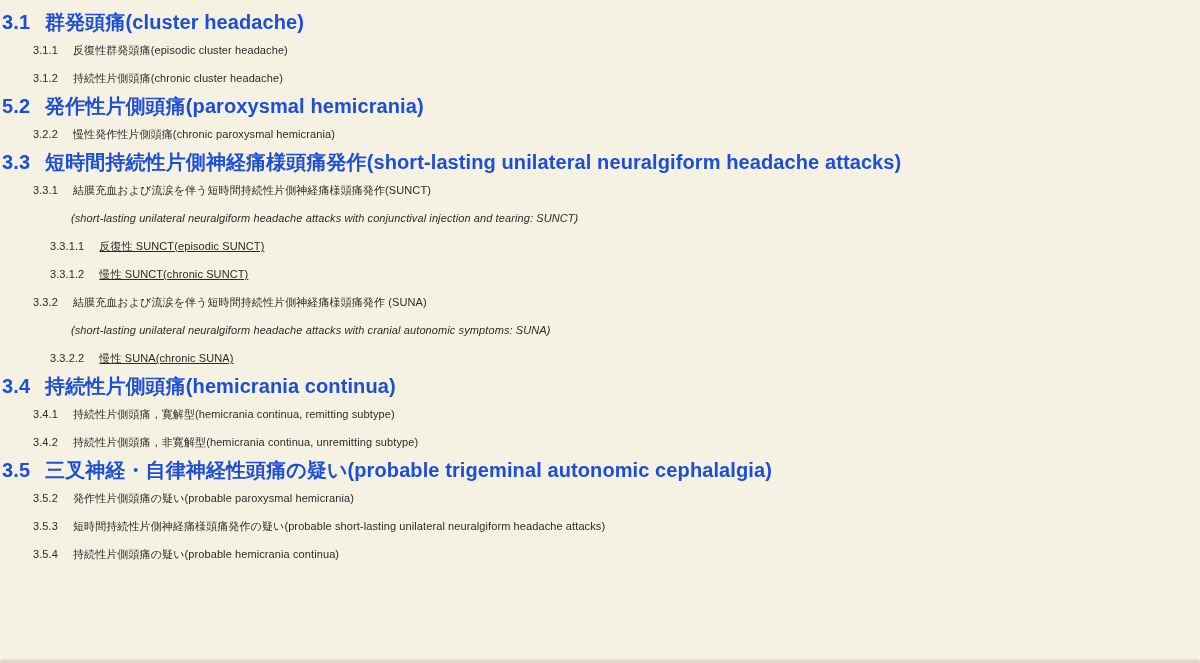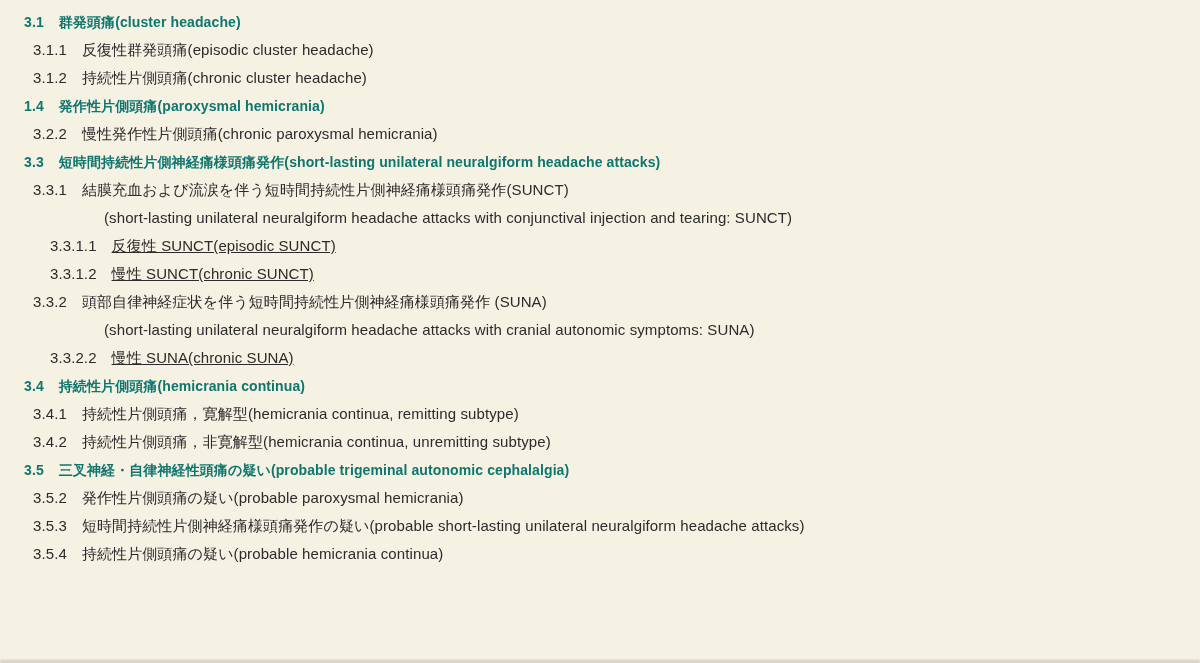--- a/index.html
+++ b/index.html
@@ -18,33 +18,33 @@
   .page {
     position: relative;
     padding-top: 8px;
     width: 1200px;
     height: 652px;
     box-sizing: border-box;
   }
   .row {
     height: 28px;
     line-height: 28px;
-    font-size: 15px;
+    font-size: 11px;
     white-space: nowrap;
     letter-spacing: 0.1px;
   }
   .row.l1 {
-    padding-left: 24px;
-    font-size: 14px;
+    padding-left: 2px;
+    font-size: 20px;
     font-weight: bold;
-    color: #0f766e;
+    color: #1d4ed8;
   }
   .row.l2 { padding-left: 33px; }
   .row.l3 { padding-left: 50px; text-decoration: underline; }
-  .row.cont { padding-left: 104px; }
+  .row.cont { padding-left: 71px; font-style: italic; }
   .num {
     display: inline-block;
     margin-right: 15px;
   }
   .edge-artifact {
     position: absolute;
     left: 0;
     bottom: 0;
     width: 1200px;
     height: 3px;
@@ -53,28 +53,28 @@
     opacity: 0.8;
   }
 </style>
 </head>
 <body>
 
 <div class="page">
     <div class="row l1"><span class="num">3.1</span><span class="txt">群発頭痛(cluster headache)</span></div>
     <div class="row l2"><span class="num">3.1.1</span><span class="txt">反復性群発頭痛(episodic cluster headache)</span></div>
     <div class="row l2"><span class="num">3.1.2</span><span class="txt">持続性片側頭痛(chronic cluster headache)</span></div>
-    <div class="row l1"><span class="num">1.4</span><span class="txt">発作性片側頭痛(paroxysmal hemicrania)</span></div>
+    <div class="row l1"><span class="num">5.2</span><span class="txt">発作性片側頭痛(paroxysmal hemicrania)</span></div>
     <div class="row l2"><span class="num">3.2.2</span><span class="txt">慢性発作性片側頭痛(chronic paroxysmal hemicrania)</span></div>
     <div class="row l1"><span class="num">3.3</span><span class="txt">短時間持続性片側神経痛様頭痛発作(short-lasting unilateral neuralgiform headache attacks)</span></div>
     <div class="row l2"><span class="num">3.3.1</span><span class="txt">結膜充血および流涙を伴う短時間持続性片側神経痛様頭痛発作(SUNCT)</span></div>
     <div class="row cont">(short-lasting unilateral neuralgiform headache attacks with conjunctival injection and tearing: SUNCT)</div>
     <div class="row l3"><span class="num">3.3.1.1</span><span class="txt">反復性 SUNCT(episodic SUNCT)</span></div>
     <div class="row l3"><span class="num">3.3.1.2</span><span class="txt">慢性 SUNCT(chronic SUNCT)</span></div>
-    <div class="row l2"><span class="num">3.3.2</span><span class="txt">頭部自律神経症状を伴う短時間持続性片側神経痛様頭痛発作 (SUNA)</span></div>
+    <div class="row l2"><span class="num">3.3.2</span><span class="txt">結膜充血および流涙を伴う短時間持続性片側神経痛様頭痛発作 (SUNA)</span></div>
     <div class="row cont">(short-lasting unilateral neuralgiform headache attacks with cranial autonomic symptoms: SUNA)</div>
     <div class="row l3"><span class="num">3.3.2.2</span><span class="txt">慢性 SUNA(chronic SUNA)</span></div>
     <div class="row l1"><span class="num">3.4</span><span class="txt">持続性片側頭痛(hemicrania continua)</span></div>
     <div class="row l2"><span class="num">3.4.1</span><span class="txt">持続性片側頭痛，寛解型(hemicrania continua, remitting subtype)</span></div>
     <div class="row l2"><span class="num">3.4.2</span><span class="txt">持続性片側頭痛，非寛解型(hemicrania continua, unremitting subtype)</span></div>
     <div class="row l1"><span class="num">3.5</span><span class="txt">三叉神経・自律神経性頭痛の疑い(probable trigeminal autonomic cephalalgia)</span></div>
     <div class="row l2"><span class="num">3.5.2</span><span class="txt">発作性片側頭痛の疑い(probable paroxysmal hemicrania)</span></div>
     <div class="row l2"><span class="num">3.5.3</span><span class="txt">短時間持続性片側神経痛様頭痛発作の疑い(probable short-lasting unilateral neuralgiform headache attacks)</span></div>
     <div class="row l2"><span class="num">3.5.4</span><span class="txt">持続性片側頭痛の疑い(probable hemicrania continua)</span></div>
   </div>

